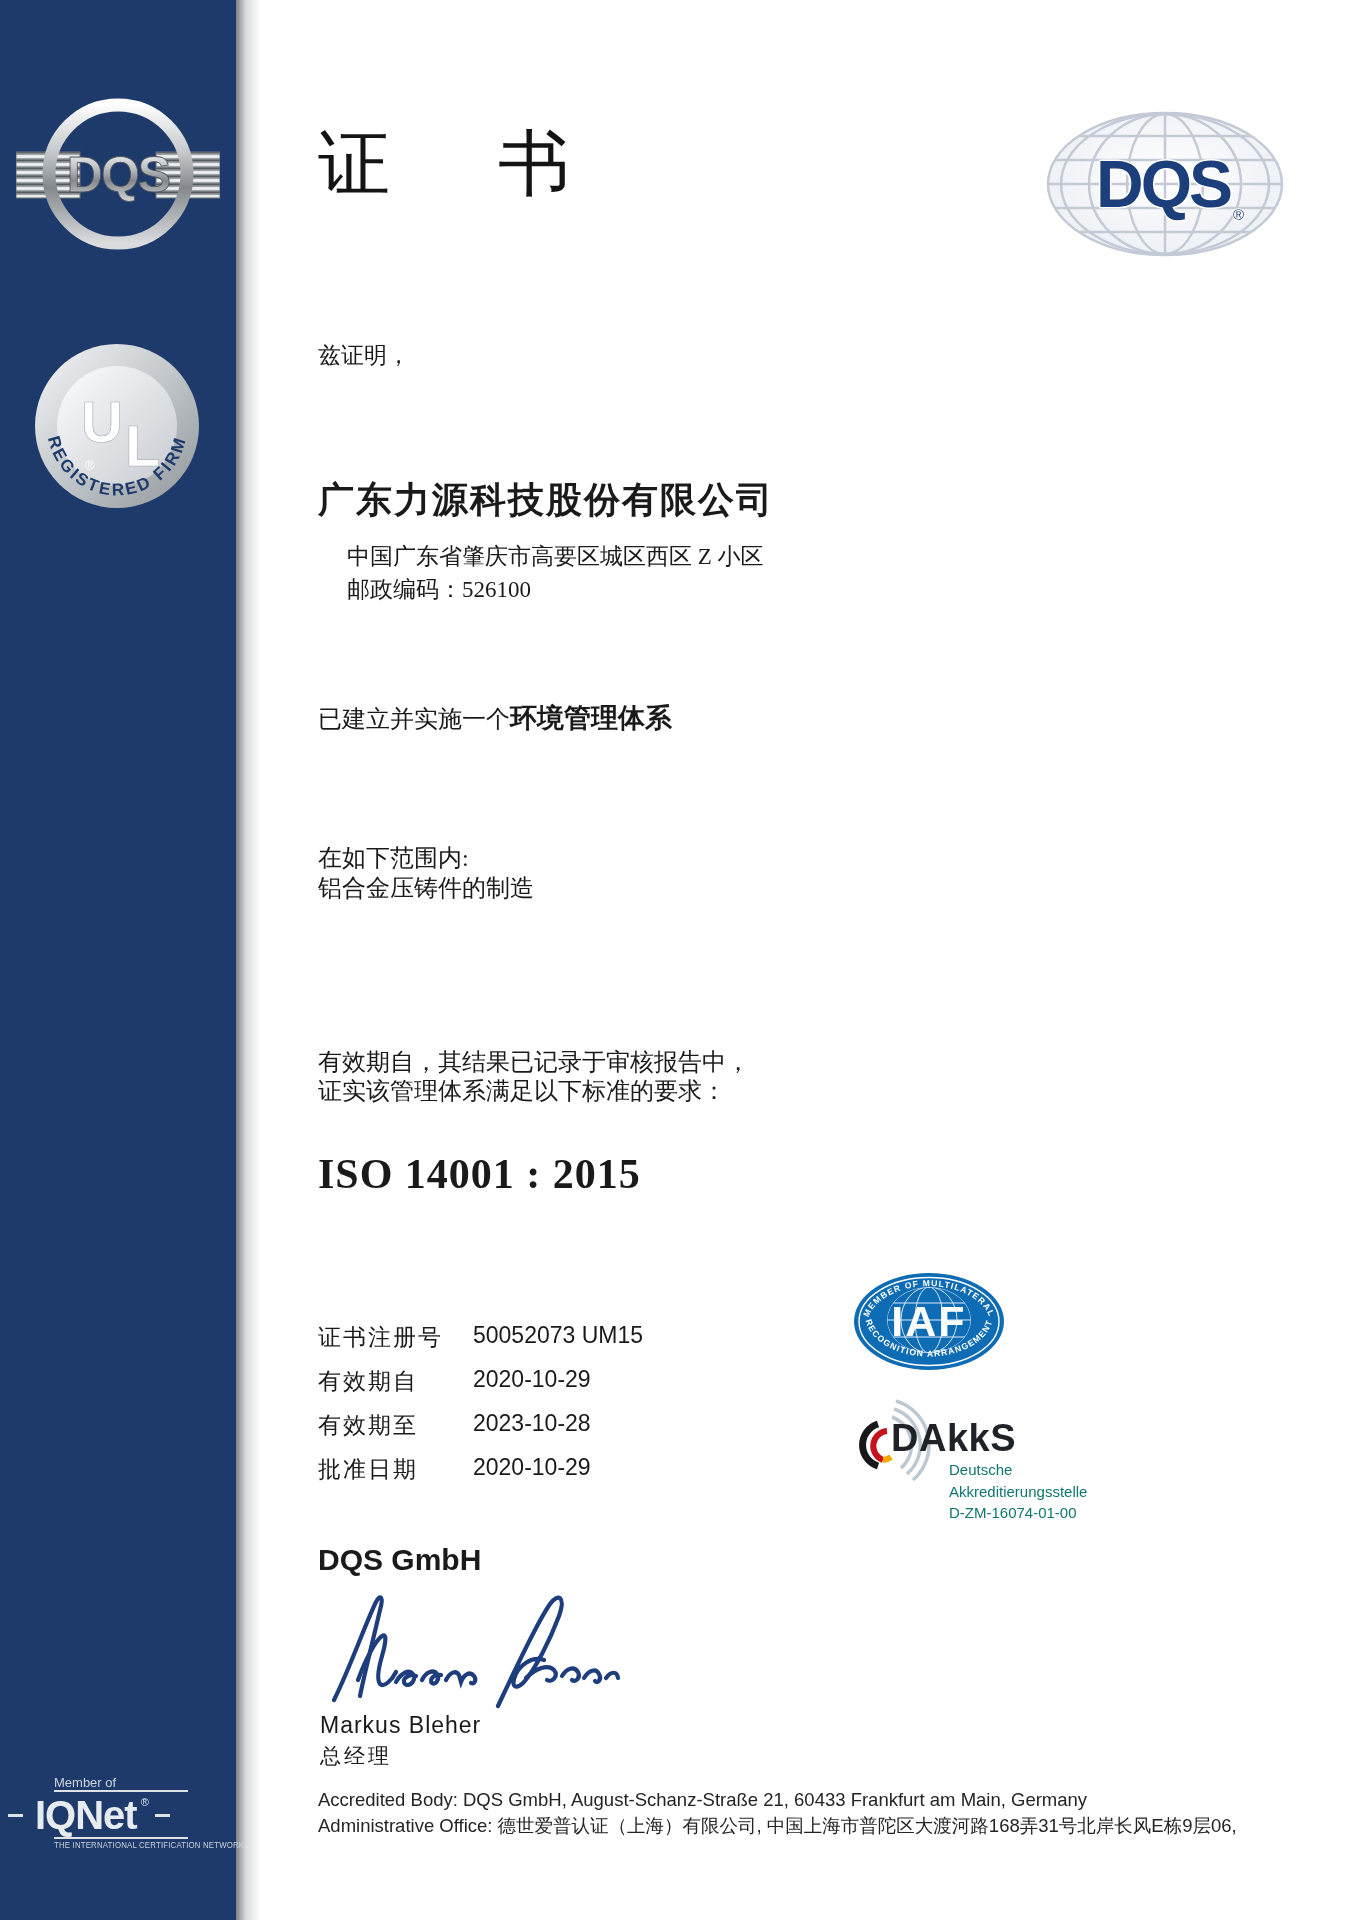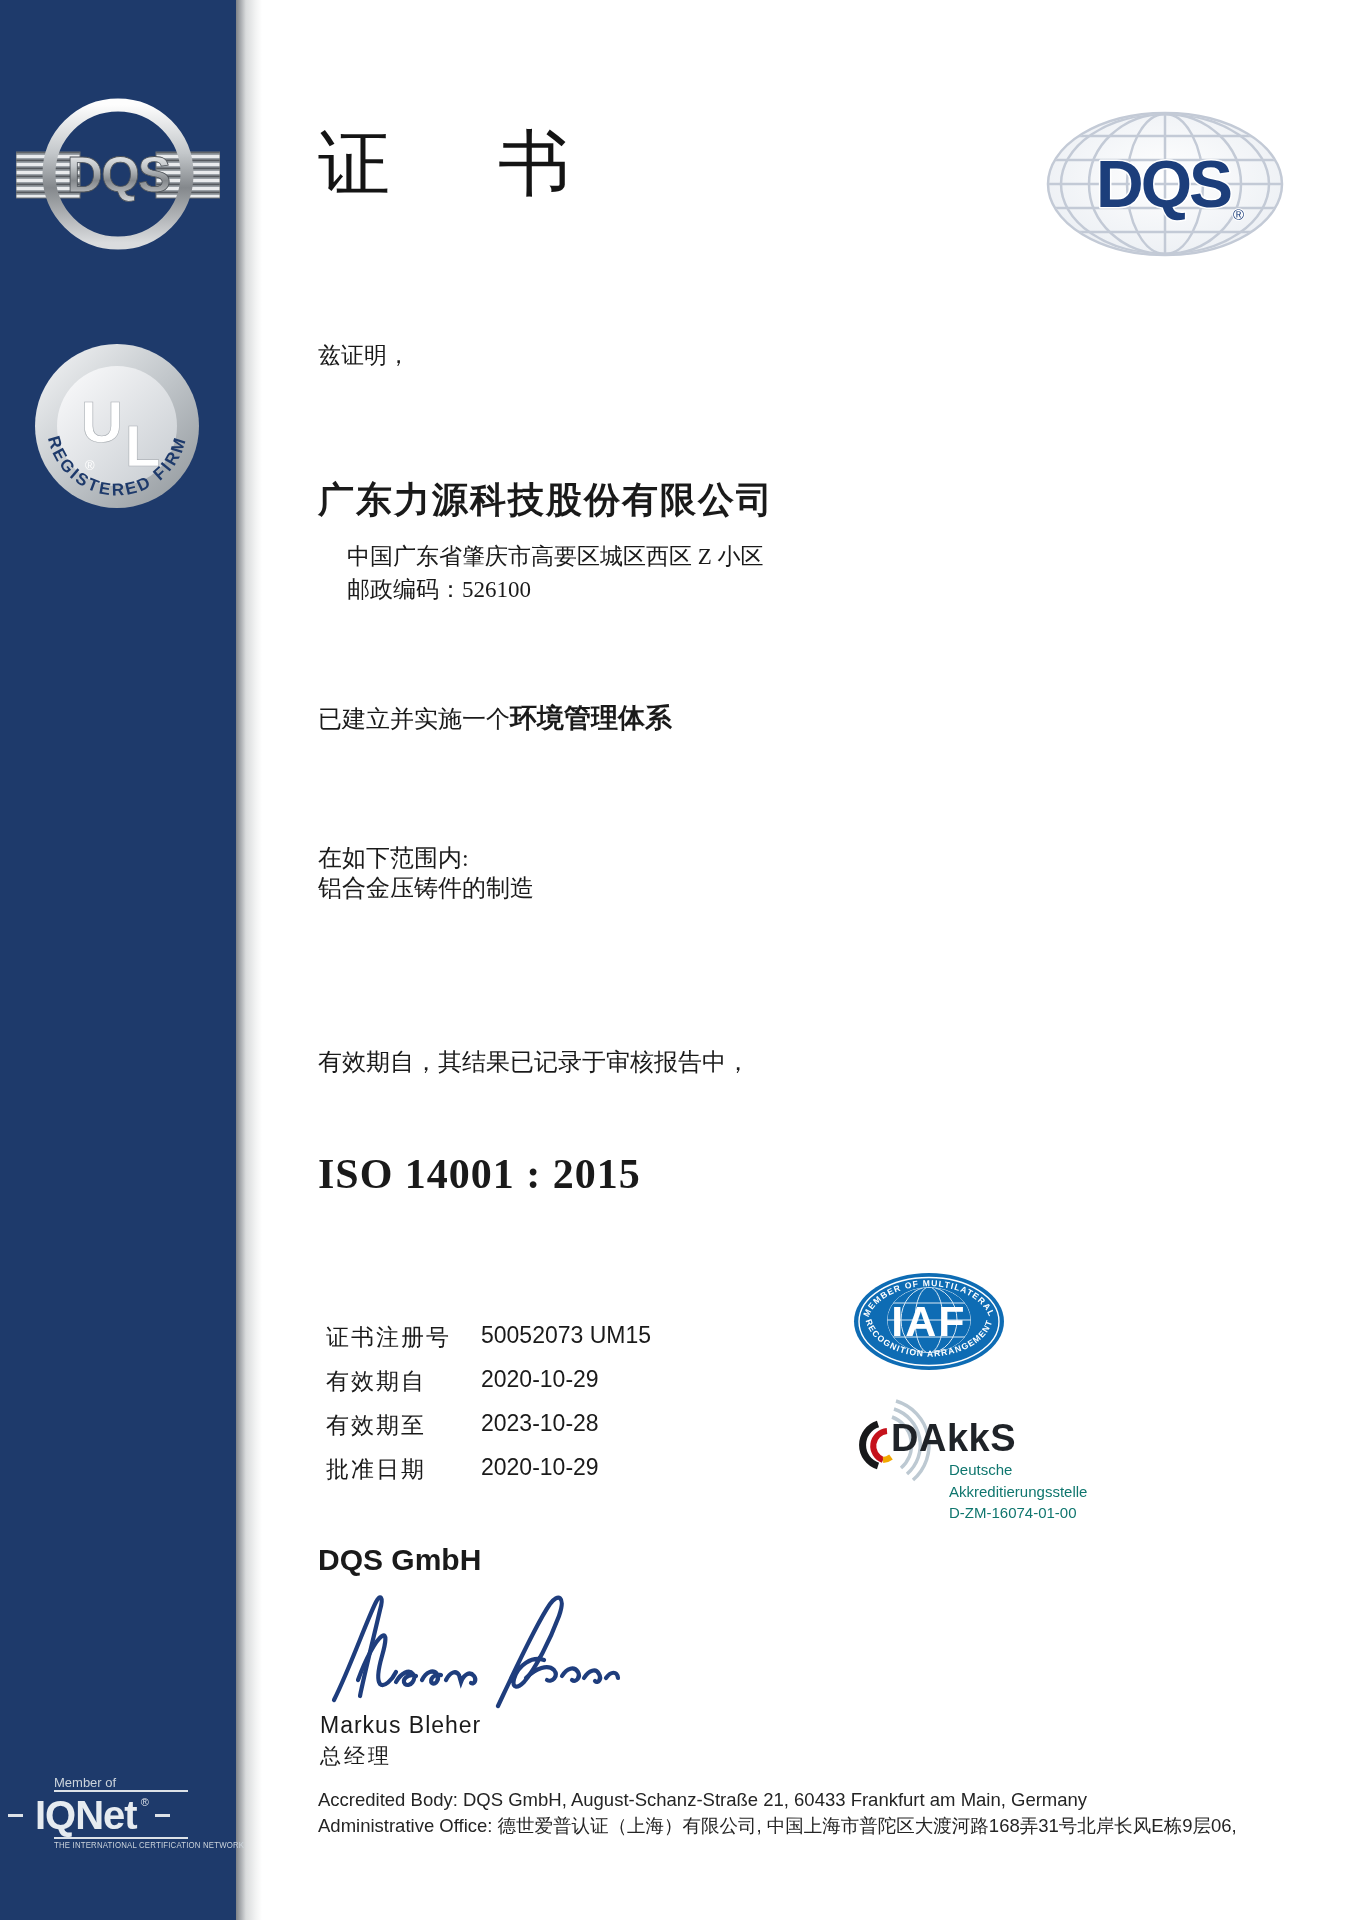--- a/index.html
+++ b/index.html
@@ -17,21 +17,21 @@
 
   .intro{left:318px;top:340px;font-size:23px;}
   .company{left:318px;top:476px;font-size:36px;font-weight:700;letter-spacing:2px;}
   .address{left:318px;top:540px;font-size:23px;line-height:33px;margin-left:29px;}
   .statement{left:318px;top:700px;font-size:24px;}
   .statement b{font-size:27px;font-weight:700;}
   .scope{left:318px;top:843px;font-size:24px;line-height:30px;}
   .audit{left:318px;top:1048px;font-size:24px;line-height:29px;}
   .standard{left:318px;top:1150px;font-size:42px;font-weight:700;font-family:Liberation Serif, serif;letter-spacing:1px;}
 
-  .details{left:326px;top:1322px;}
+  .details{left:318px;top:1322px;}
   .detail-row{display:flex;height:44px;align-items:flex-start;}
   .detail-label{width:155px;font-size:23px;letter-spacing:2px;}
   .detail-value{font-family:"Liberation Sans",sans-serif;font-size:23px;}
 
   .issuer{left:318px;top:1543px;font-size:30px;font-weight:700;font-family:"Liberation Sans",sans-serif;}
   .signer-name{left:320px;top:1712px;font-size:23px;font-family:"Liberation Sans",sans-serif;letter-spacing:1px;}
   .signer-title{left:320px;top:1742px;font-size:21px;letter-spacing:3px;}
 
   .footer{left:318px;top:1787px;font-family:"Liberation Sans",sans-serif;font-size:18.5px;line-height:26px;color:#242424;width:1030px;}
 
@@ -154,20 +154,21 @@
     <span>已建立并实施一个</span><b>环境管理体系</b>
   </div>
 
   <div class="abs scope">
     <div>在如下范围内:</div>
     <div>铝合金压铸件的制造</div>
   </div>
 
   <div class="abs audit">
     <div>有效期自，其结果已记录于审核报告中，</div>
+    <div>证实该管理体系满足以下标准的要求：</div>
   </div>
 
   <div class="abs standard">ISO 14001 : 2015</div>
 
   <div class="abs details">
     <div class="detail-row">
       <span class="detail-label">证书注册号</span>
       <span class="detail-value">50052073 UM15</span>
     </div>
     <div class="detail-row">

